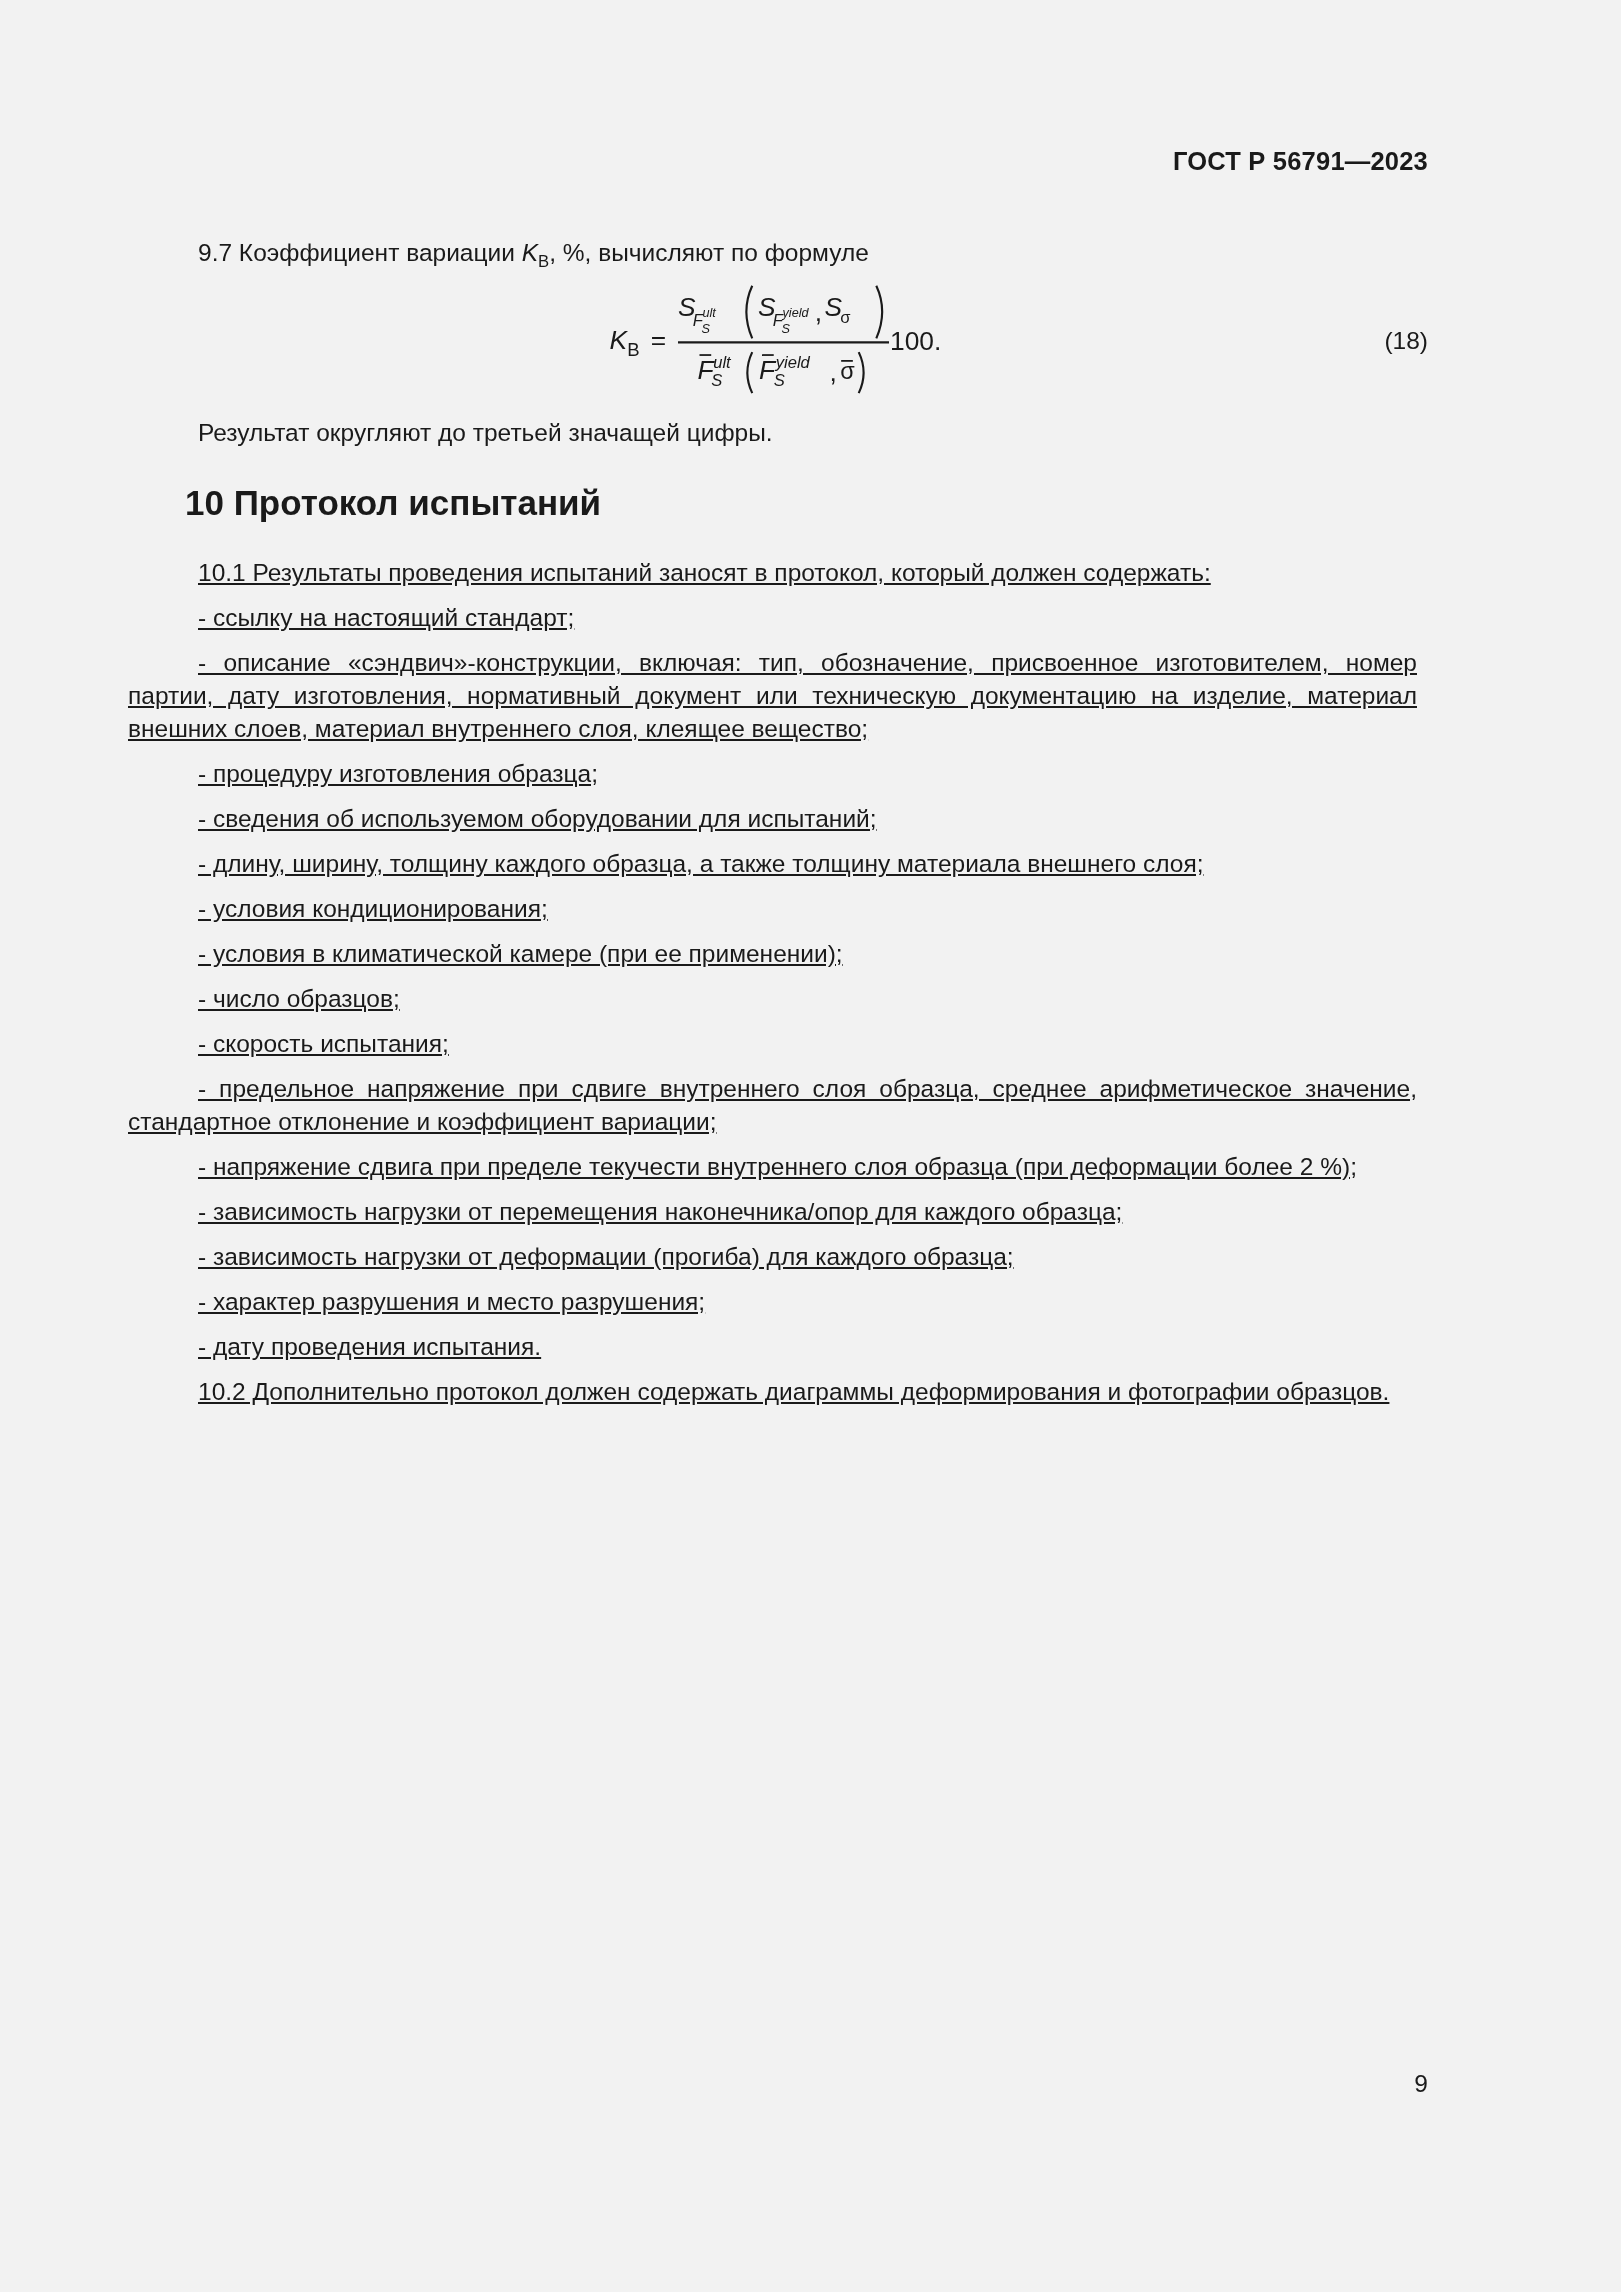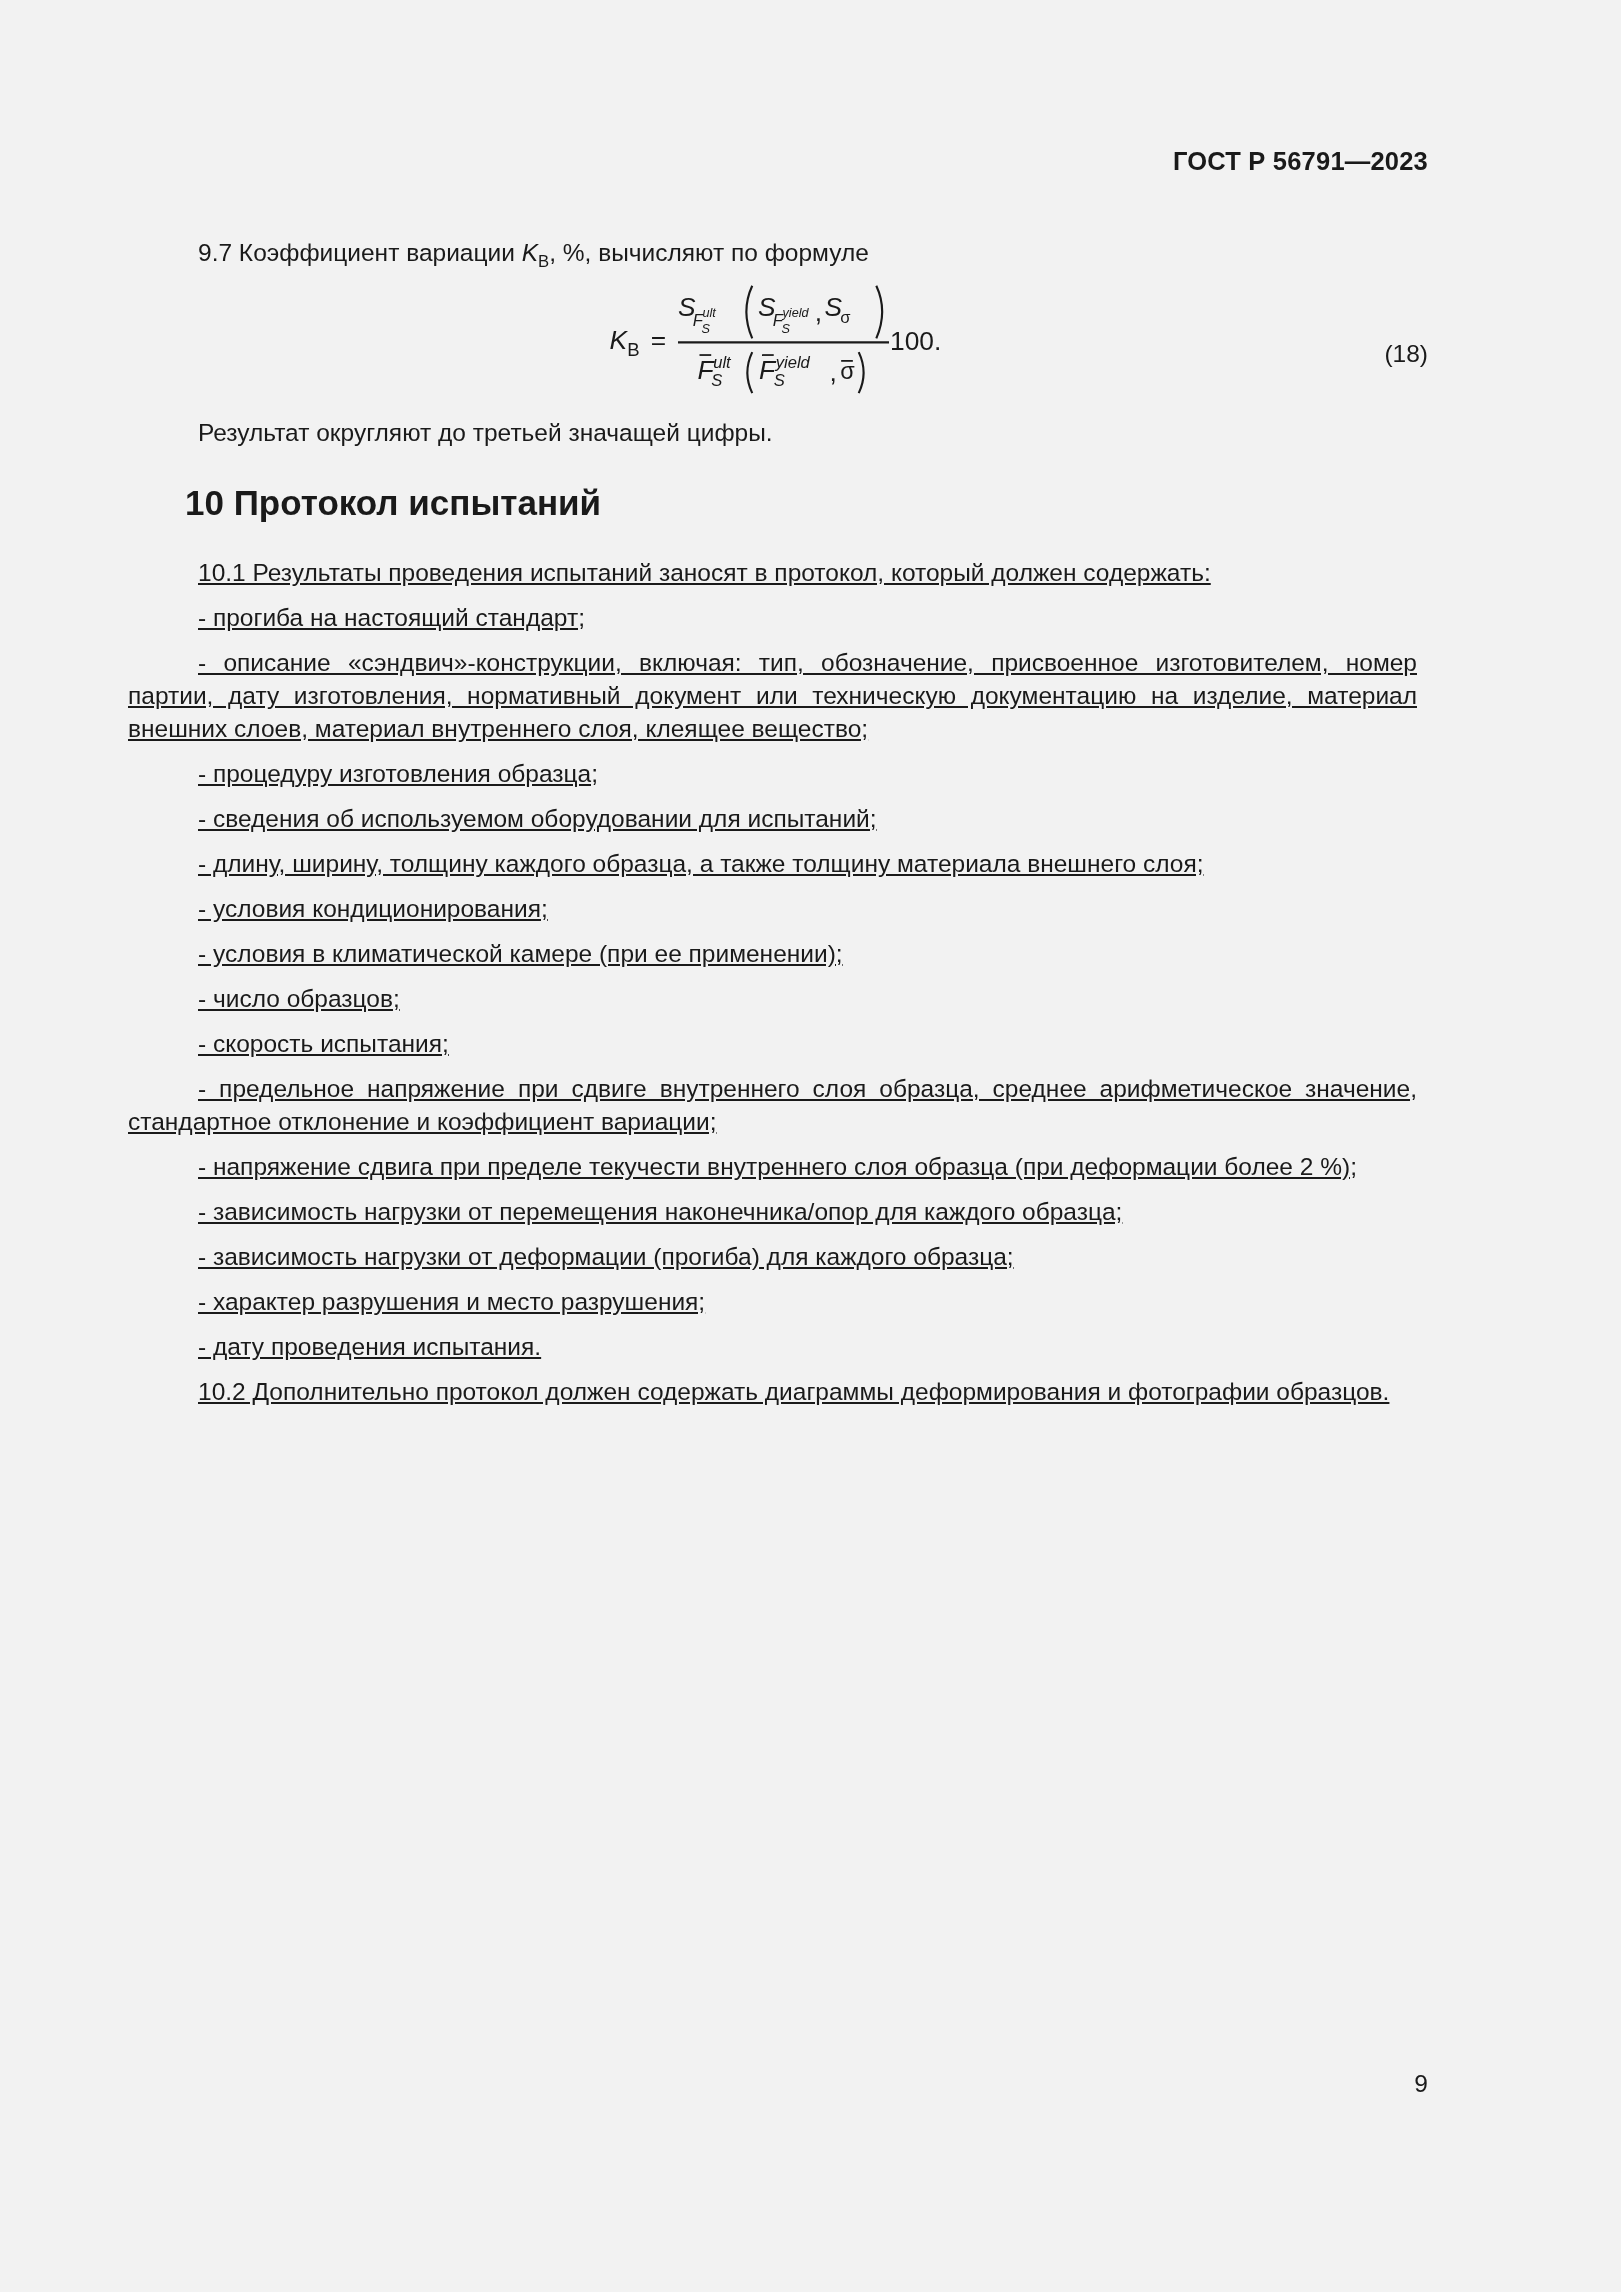--- a/index.html
+++ b/index.html
@@ -43,21 +43,21 @@
     .formula-wrap {
       position: absolute;
       top: 272px;
       left: 607px;
       width: 353px;
       height: 127px;
       font-size: 24.5px;
     }
     .eq-number {
       position: absolute;
-      top: 340px;
+      top: 327px;
       right: 193px;
       font-size: 24.5px;
     }
     .result-line { top: 404px; }
     .section-title {
       position: absolute;
       top: 483px;
       left: 185px;
       font-size: 35px;
       font-weight: bold;
@@ -125,21 +125,21 @@
 <div class="eq-number">(18)</div>
 
 <div class="text-block result-line">
   <p class="p last-line-left">Результат округляют до третьей значащей цифры.</p>
 </div>
 
 <h2 class="section-title">10 Протокол испытаний</h2>
 
 <div class="text-block list-block">
   <p class="p last-line-left">10.1 Результаты проведения испытаний заносят в протокол, который должен содержать:</p>
-  <p class="p last-line-left">- прогиба на настоящий стандарт;</p>
+  <p class="p last-line-left">- ссылку на настоящий стандарт;</p>
   <p class="p last-line-left">- описание «сэндвич»-конструкции, включая: тип, обозначение, присвоенное изготовителем, номер партии, дату изготовления, нормативный документ или техническую документацию на изделие, материал внешних слоев, материал внутреннего слоя, клеящее вещество;</p>
   <p class="p last-line-left">- процедуру изготовления образца;</p>
   <p class="p last-line-left">- сведения об используемом оборудовании для испытаний;</p>
   <p class="p last-line-left">- длину, ширину, толщину каждого образца, а также толщину материала внешнего слоя;</p>
   <p class="p last-line-left">- условия кондиционирования;</p>
   <p class="p last-line-left">- условия в климатической камере (при ее применении);</p>
   <p class="p last-line-left">- число образцов;</p>
   <p class="p last-line-left">- скорость испытания;</p>
   <p class="p last-line-left">- предельное напряжение при сдвиге внутреннего слоя образца, среднее арифметическое значение, стандартное отклонение и коэффициент вариации;</p>
   <p class="p last-line-left">- напряжение сдвига при пределе текучести внутреннего слоя образца (при деформации более 2 %);</p>

